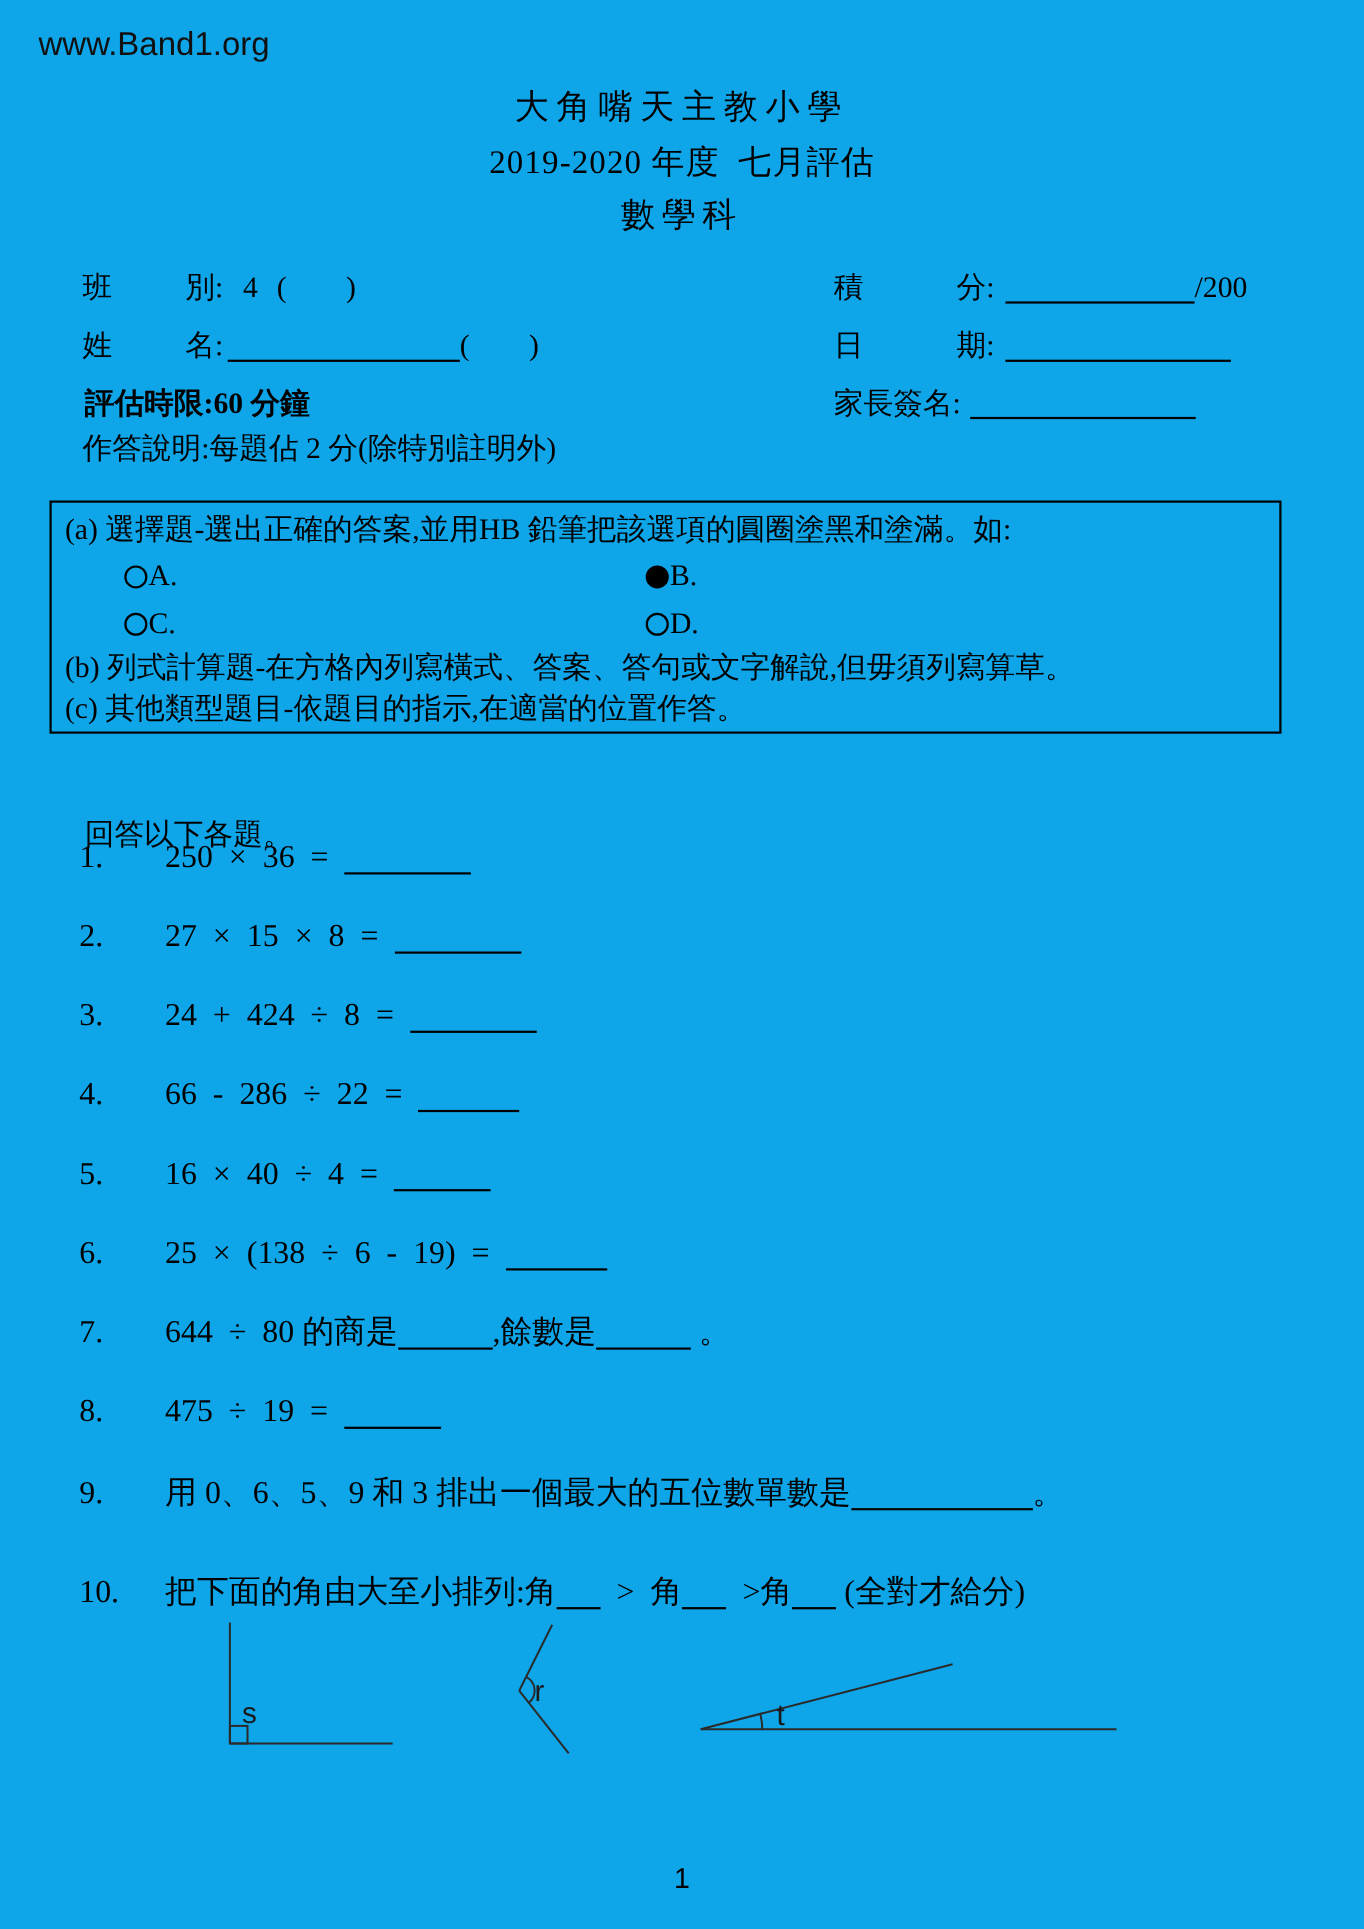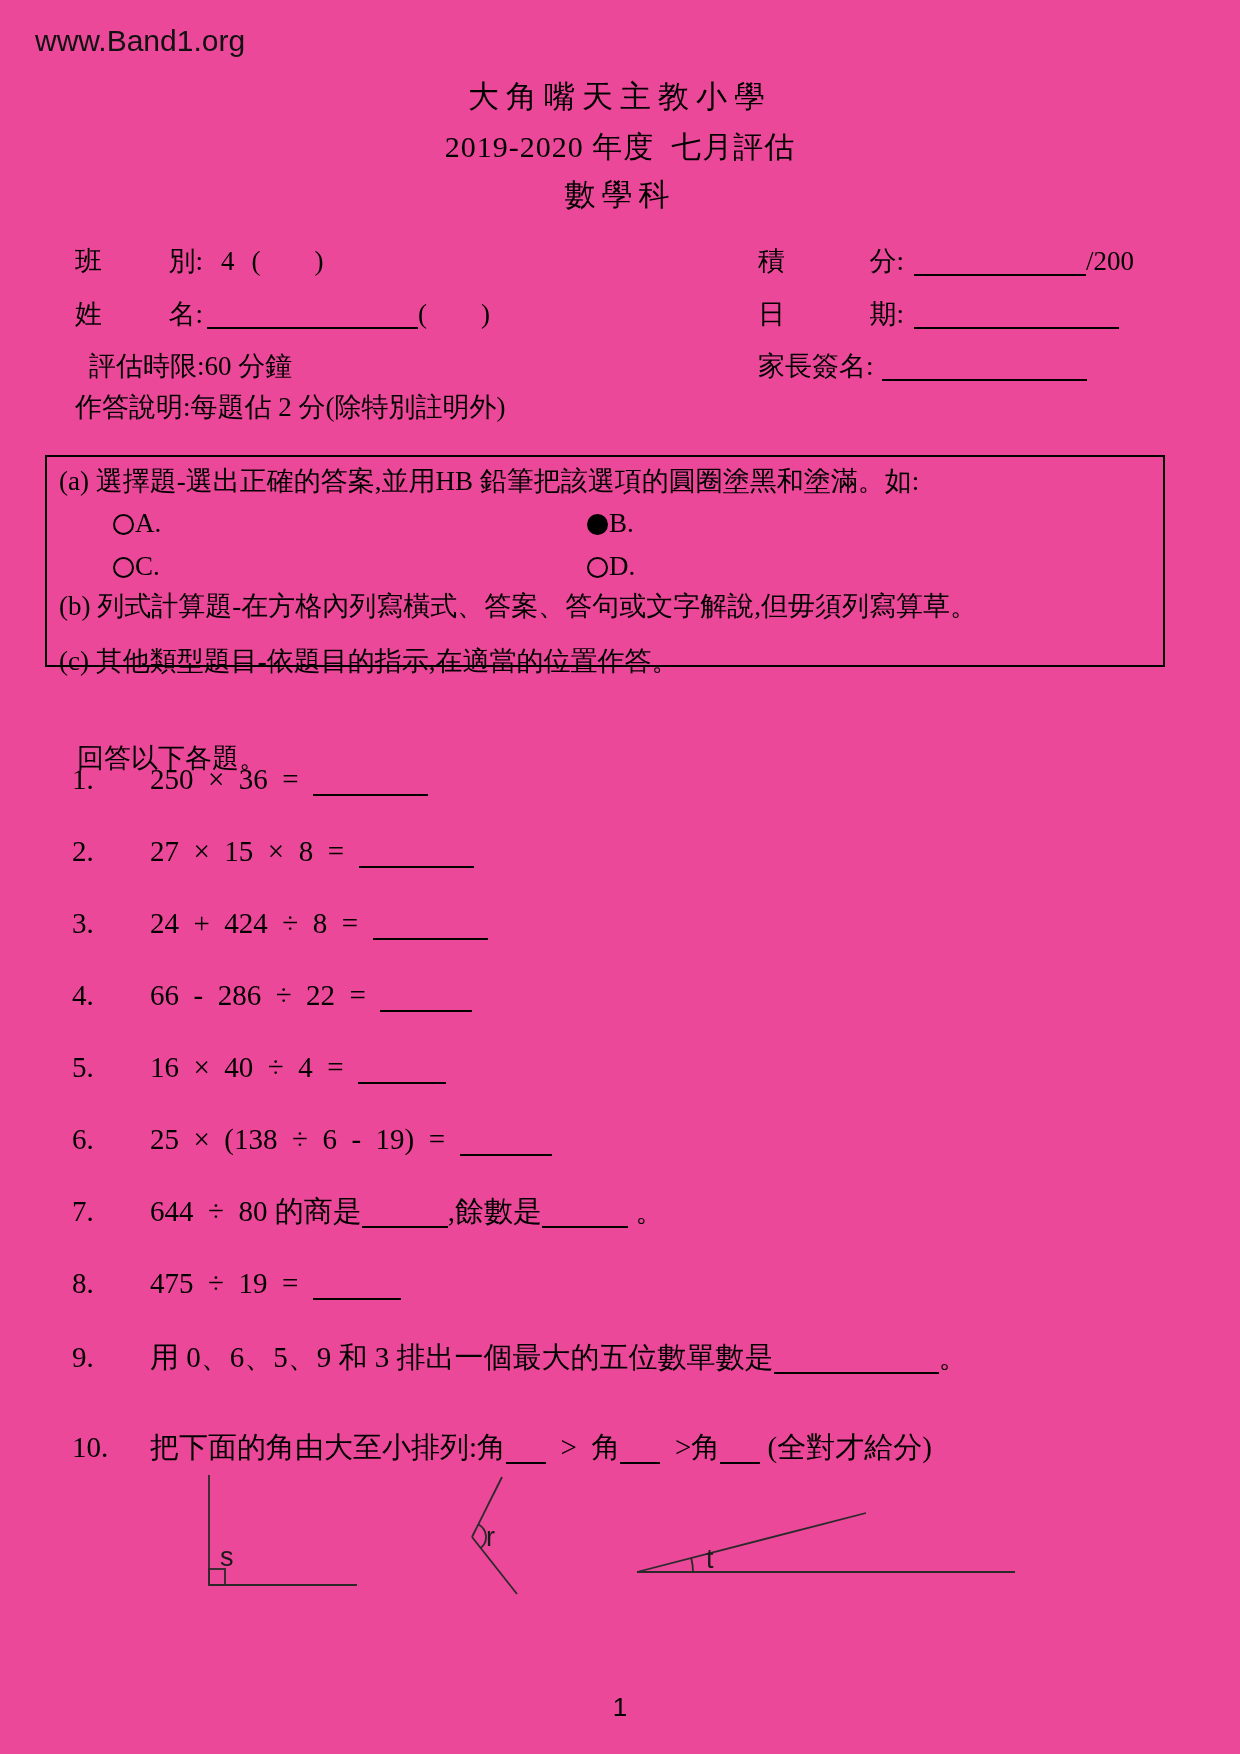--- a/index.html
+++ b/index.html
@@ -1,19 +1,19 @@
 <!DOCTYPE html>
 <html><head>
 <meta charset="utf-8">
 <style>
   * { margin:0; padding:0; box-sizing:border-box; }
   html,body { background:#888; }
   #page {
     position:relative; width:1240px; height:1754px; margin:0 auto;
-    background:#ec4899; color:#000;
+    background:#0ea5e9; color:#000;
     font-family:"Liberation Serif","DejaVu Serif",serif;
     overflow:hidden;
   }
   .abs { position:absolute; }
   .watermark {
     left:35px; top:24px; font-family:"Liberation Sans","DejaVu Sans",sans-serif;
     font-size:30px; color:#111;
   }
   .title { left:0; width:100%; text-align:center; white-space:pre; }
   .t-school { top:76px; font-size:31px; letter-spacing:7px; }
@@ -28,21 +28,21 @@
     display:inline-block; border-bottom:2px solid #000; height:24px;
     vertical-align:-6px;
   }
   .box {
     left:45px; top:455px; width:1120px; height:212px;
     border:2px solid #000; font-size:27px; padding:6px 10px 0 10px;
   }
   .boxline { white-space:pre; line-height:37px; }
   .line-a { margin-left:2px; }
   .line-b { margin-left:2px; margin-top:2px; }
-  .line-c { margin-left:2px; margin-top:18px; }
+  .line-c { margin-left:2px; margin-top:1px; }
   .optrow { position:relative; height:43px; }
   .opt { position:absolute; top:8px; font-size:27px; }
   .opt .circ {
     display:inline-block; width:21px; height:21px; border:2px solid #000;
     border-radius:50%; vertical-align:-3px; margin-right:1px;
   }
   .opt .circ.filled { background:#000; }
   .intro { left:77px; top:692px; font-size:27px;margin-top:48px; }
   .q { left:72px; font-size:29px; line-height:34px; white-space:pre; }
   .qnum { display:inline-block; width:78px; }
@@ -72,21 +72,21 @@
   <div class="abs title t-subject">數學科</div>
 
   <div class="abs formrow" style="left:75px; top:244px;"><span class="spread spread-l"><span>班</span><span>別:</span></span><span style="margin-left:18px;">4</span><span style="margin-left:17px;">(　　)</span></div>
 
   <div class="abs formrow" style="left:758px; top:244px;"><span class="spread spread-r"><span>積</span><span>分:</span></span><span class="blank" style="width:172px; margin-left:10px;"></span><span>/200</span></div>
 
   <div class="abs formrow" style="left:75px; top:297px;"><span class="spread spread-l"><span>姓</span><span>名:</span></span><span class="blank" style="width:211px; margin-left:4px;"></span><span>(　　)</span></div>
 
   <div class="abs formrow" style="left:758px; top:297px;"><span class="spread spread-r"><span>日</span><span>期:</span></span><span class="blank" style="width:205px; margin-left:10px;"></span></div>
 
-  <div class="abs formrow" style="left:89px; top:349px;"><span>評估時限:</span><span>60 分鐘</span></div>
+  <div class="abs formrow" style="left:77px; top:349px;font-weight:bold;"><span>評估時限:</span><span>60 分鐘</span></div>
 
   <div class="abs formrow" style="left:758px; top:349px;"><span>家長簽名:</span><span class="blank" style="width:205px; margin-left:8px;"></span></div>
 
   <div class="abs formrow" style="left:75px; top:390px;">作答說明:每題佔 2 分(除特別註明外)</div>
 
   <div class="abs box">
     <div class="boxline line-a">(a) 選擇題-選出正確的答案,並用HB 鉛筆把該選項的圓圈塗黑和塗滿。如:</div>
     <div class="optrow">
         <span class="opt" style="left: 56px;"><span class="circ"></span><span>A.</span></span>
         <span class="opt" style="left: 530px;"><span class="circ filled"></span><span>B.</span></span>

